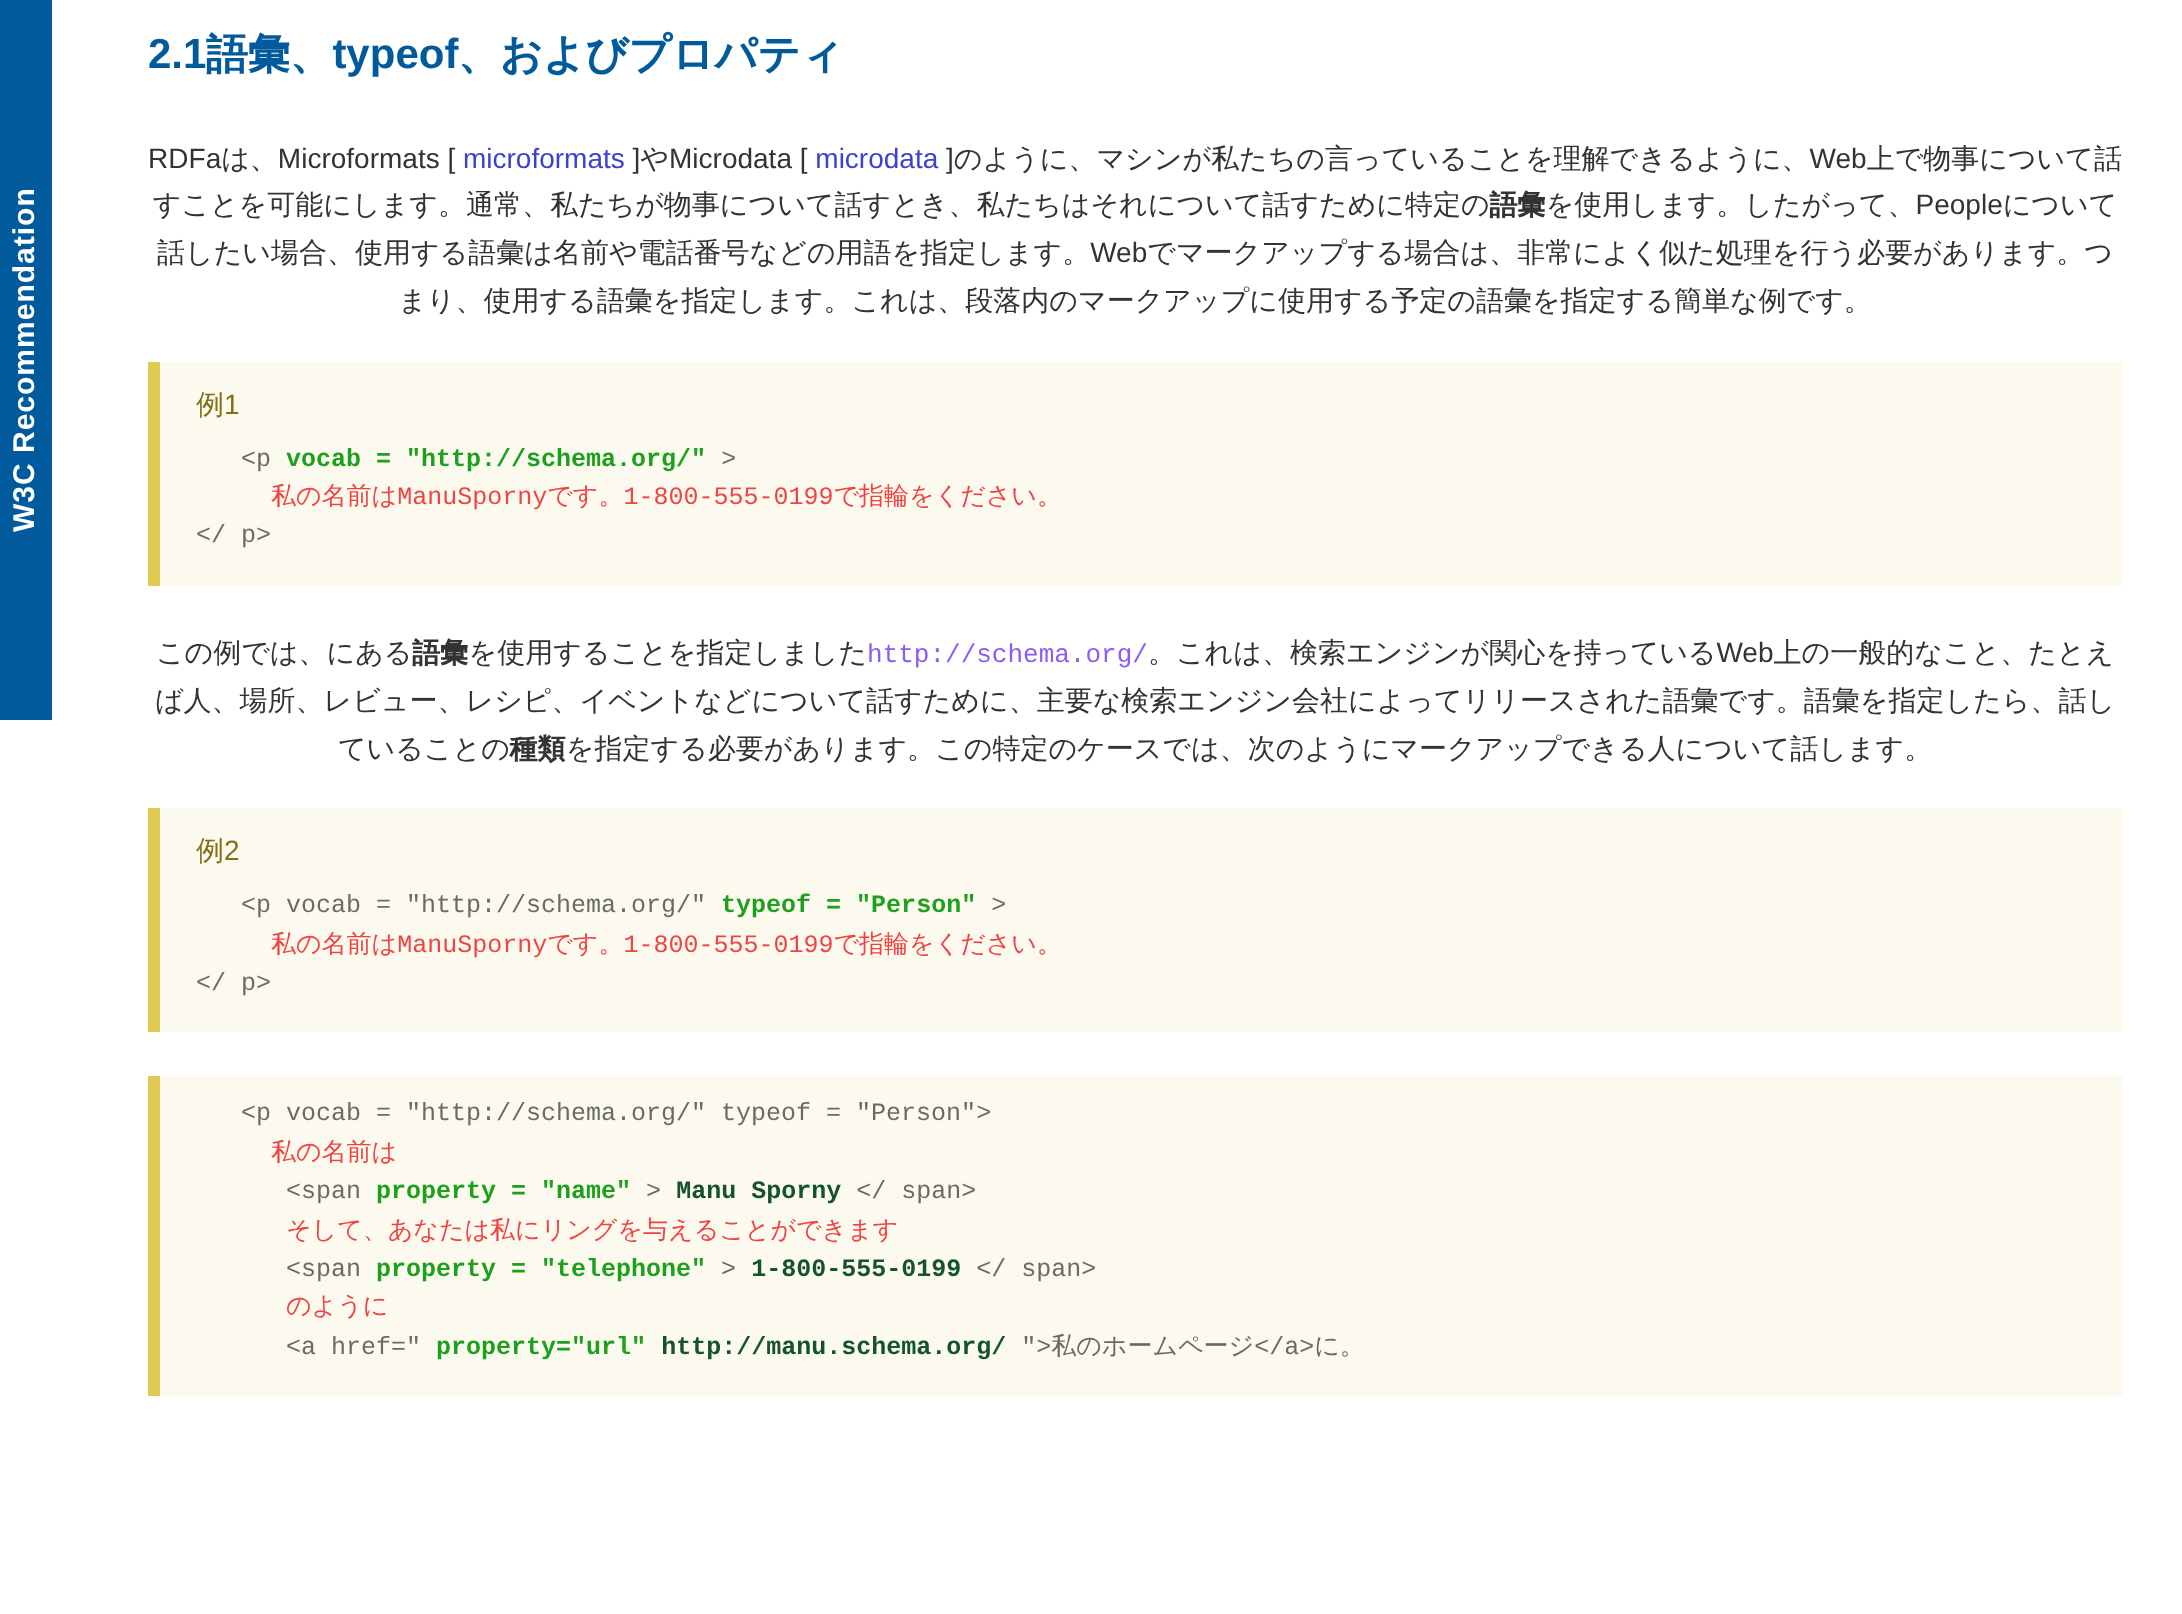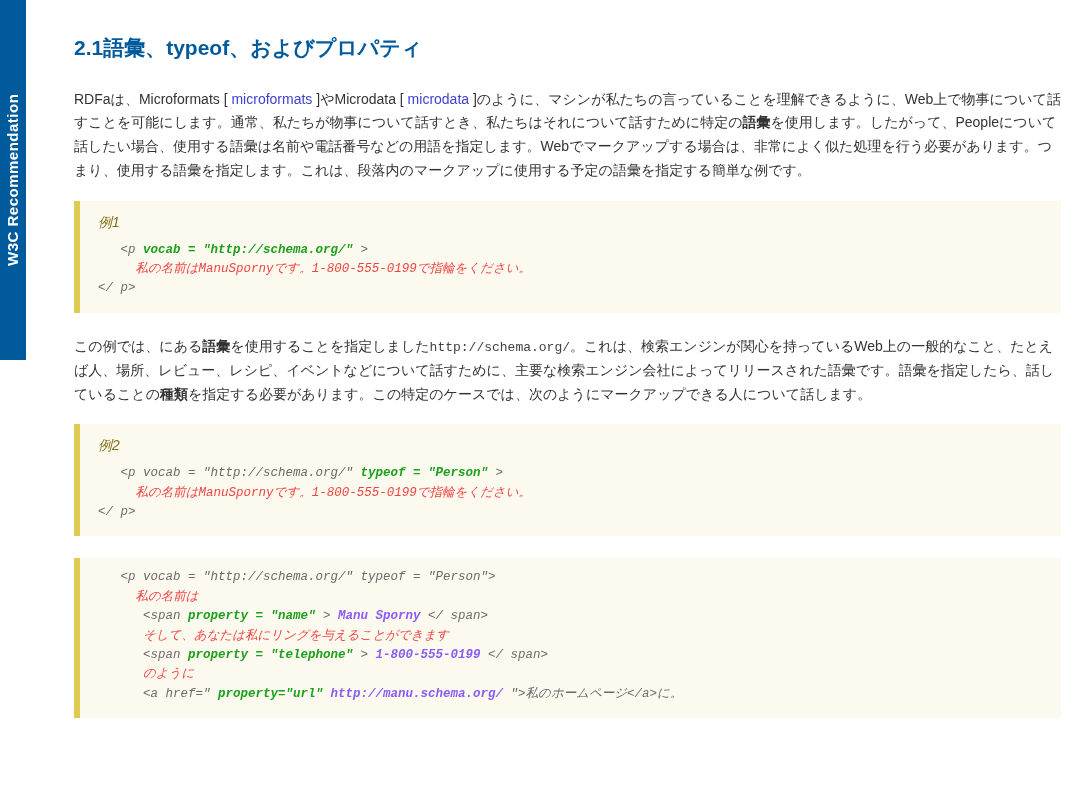--- a/index.html
+++ b/index.html
@@ -31,60 +31,60 @@
     z-index: 10;
   }
   .content {
     margin-left: 44px;
     padding: 10px 30px 30px 30px;
   }
   h2.section-title {
     color: #005a9c;
     font-size: 21px;
     font-weight: 700;
-    margin: 20px 0 22px 0;
+    margin: 0 0 22px 0;
   }
   p.body-text {
     margin: 0 0 18px 0;
     color: #333;
+    text-align: center;
   }
   a.extlink {
     color: #4040d0;
     text-decoration: none;
   }
   a.inline-url {
-    color: #404040;
+    color: #8b5cf6;
     text-decoration: none;
     font-family: "Courier New", monospace;
     font-size: 13px;
   }
   strong { font-weight: 700; }
   .example {
     background: #fcfaee;
     border-left: 6px solid #e0cb52;
     padding: 10px 18px 14px 18px;
     margin: 0 0 22px 0;
-    font-style: italic;
   }
   .example-title {
     color: #806f15;
     font-size: 14px;
     font-weight: 400;
     margin-bottom: 6px;
   }
   .code {
     font-family: "MS Gothic", "Courier New", monospace;
     font-size: 12.5px;
     line-height: 1.55;
     white-space: pre;
     color: #333;
   }
   .c-tag   { color: #6a6a6a; }
   .c-attr  { color: #1da01d; font-weight: 700; }
-  .c-hl    { color: #8b5cf6; font-weight: 700; }
+  .c-hl    { color: #14532d; font-weight: 700; }
   .c-text  { color: #ef4444; }
 </style>
 </head>
 <body>
 
 <div class="side-tab">W3C Recommendation</div>
 
 <div class="content">
 
   <h2 class="section-title">2.1語彙、typeof、およびプロパティ</h2>

